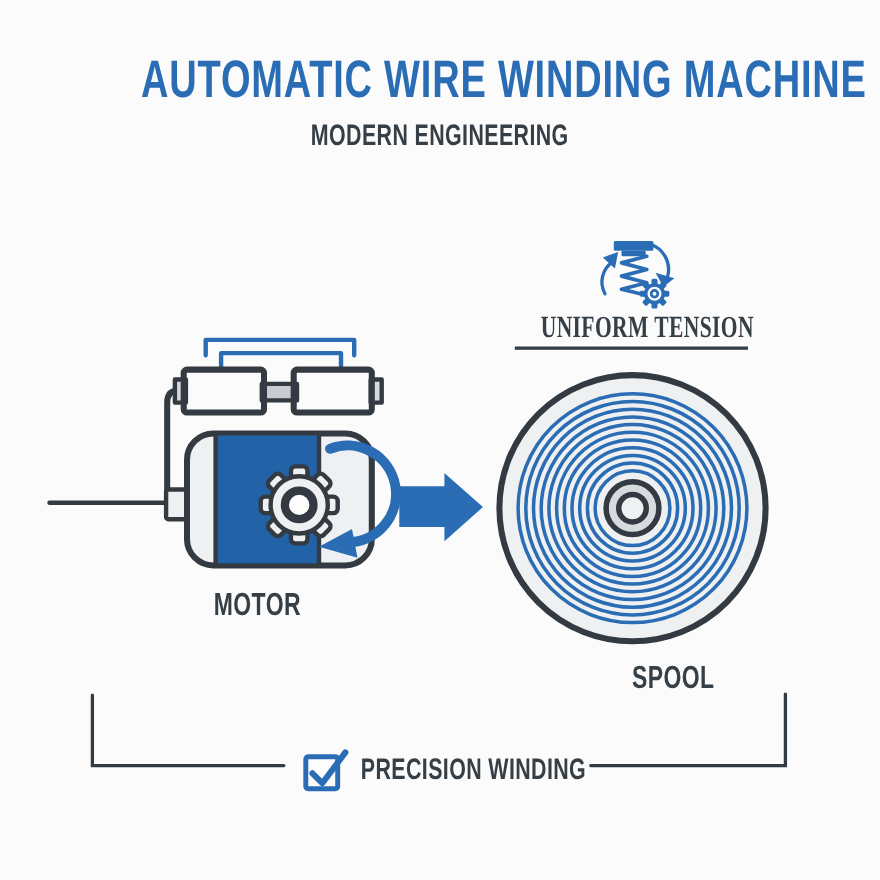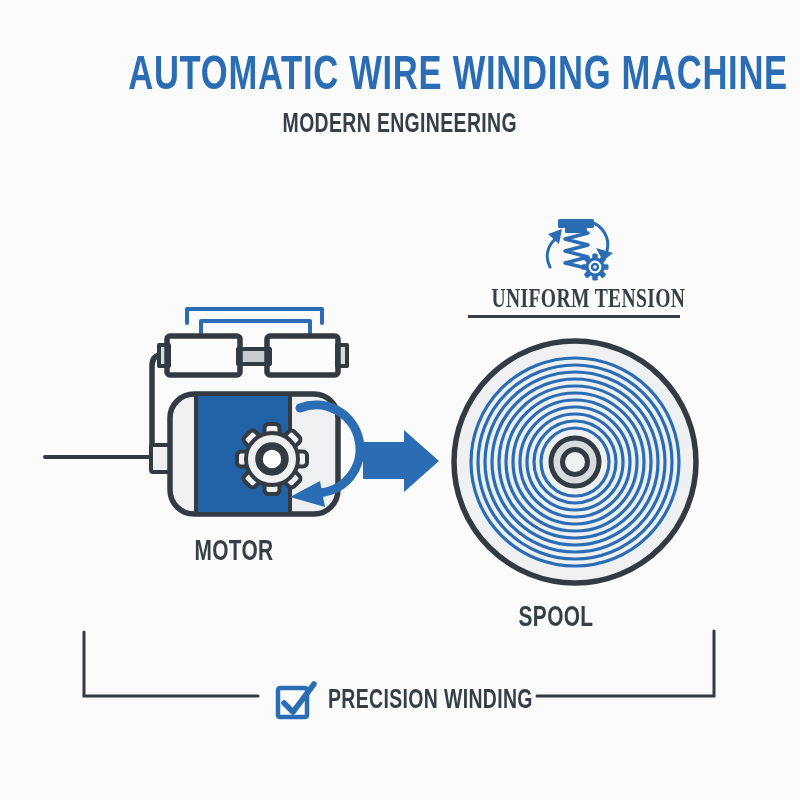--- a/index.html
+++ b/index.html
@@ -135,21 +135,21 @@
   </svg>
 
   <div class="abs" style="left:450px;top:282px;width:240px;text-align:center;font-family:Liberation Serif, serif;">
     <span class="cond tension-text" style="transform:scaleX(0.7);">UNIFORM TENSION</span>
   </div>
   <div class="underline-bar" style="left:468px;top:315px;width:212px;"></div>
 
   <div class="abs" style="left:179px;top:534px;width:160px;text-align:left;">
     <span class="cond label-text">MOTOR</span>
   </div>
-  <div class="abs" style="left:504px;top:600px;width:160px;text-align:left;">
+  <div class="abs" style="left:504px;top:600px;width:160px;text-align:right;">
     <span class="cond label-text">SPOOL</span>
   </div>
 
   <svg class="abs" style="left:70px;top:625px;" width="660" height="80" viewBox="0 0 660 80">
     <polyline class="thin-ln" points="14,7 14,71 188,71"></polyline>
     <polyline class="thin-ln" points="644,6 644,71 467,71"></polyline>
   </svg>
 
   <div class="precision-row" style="left:273px;top:676px;height:46px;">
     <svg width="46" height="46" viewBox="0 0 46 46">

